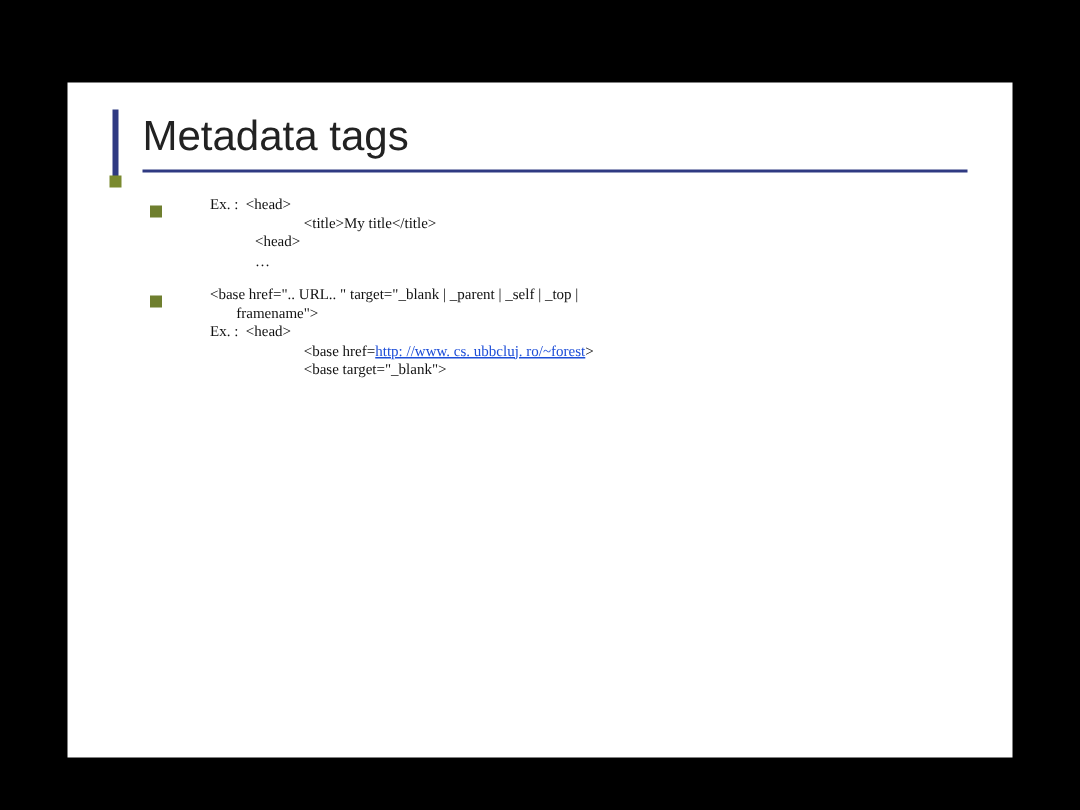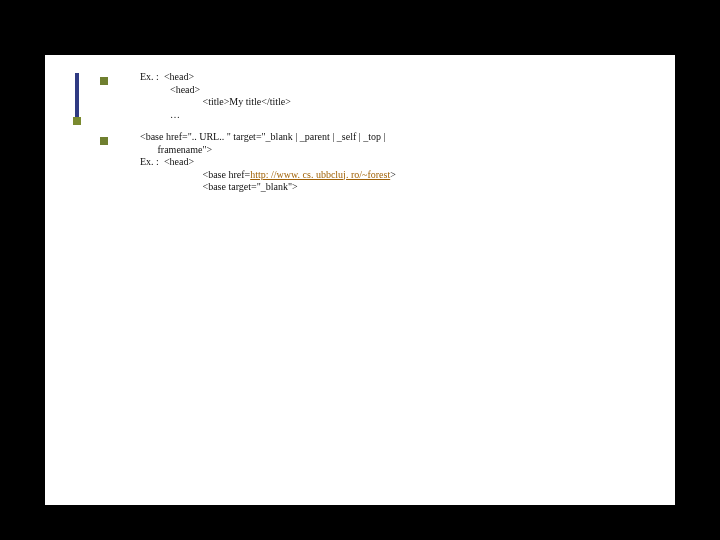--- a/index.html
+++ b/index.html
@@ -67,37 +67,40 @@
   }
   .sub {
     font-family: "Times New Roman", Times, serif;
     font-size: 10px;
     line-height: 1.25;
     margin-left: 20px;
     margin-top: 2px;
     margin-bottom: 10px;
   }
   .sub div { white-space: pre; }
-  .link { color: #a16207; text-decoration: underline; margin-top: 20px; }
+  .link { color: #1d4ed8; text-decoration: underline; margin-top: 20px; }
 </style>
 </head>
 <body>
 
 <div class="slide">
   <div class="accent-bar"></div>
   <div class="accent-dot"></div>
+  <div class="heading-wrap">
+    <h1 class="heading">Metadata tags</h1>
+  </div>
 
   <div class="content">
 
     <div class="item">
       <span class="sq-bullet"></span>
       <div class="sub">
         <div>Ex. :  &lt;head&gt;</div>
+        <div>                         &lt;title&gt;My title&lt;/title&gt;</div>
         <div>            &lt;head&gt;</div>
-        <div>                         &lt;title&gt;My title&lt;/title&gt;</div>
         <div>            …</div>
       </div>
     </div>
 
     <div class="item">
       <span class="sq-bullet"></span>
       <div class="sub">
         <div>&lt;base href=".. URL.. " target="_blank | _parent | _self | _top |</div>
         <div>       framename"&gt;</div>
         <div>Ex. :  &lt;head&gt;</div>

